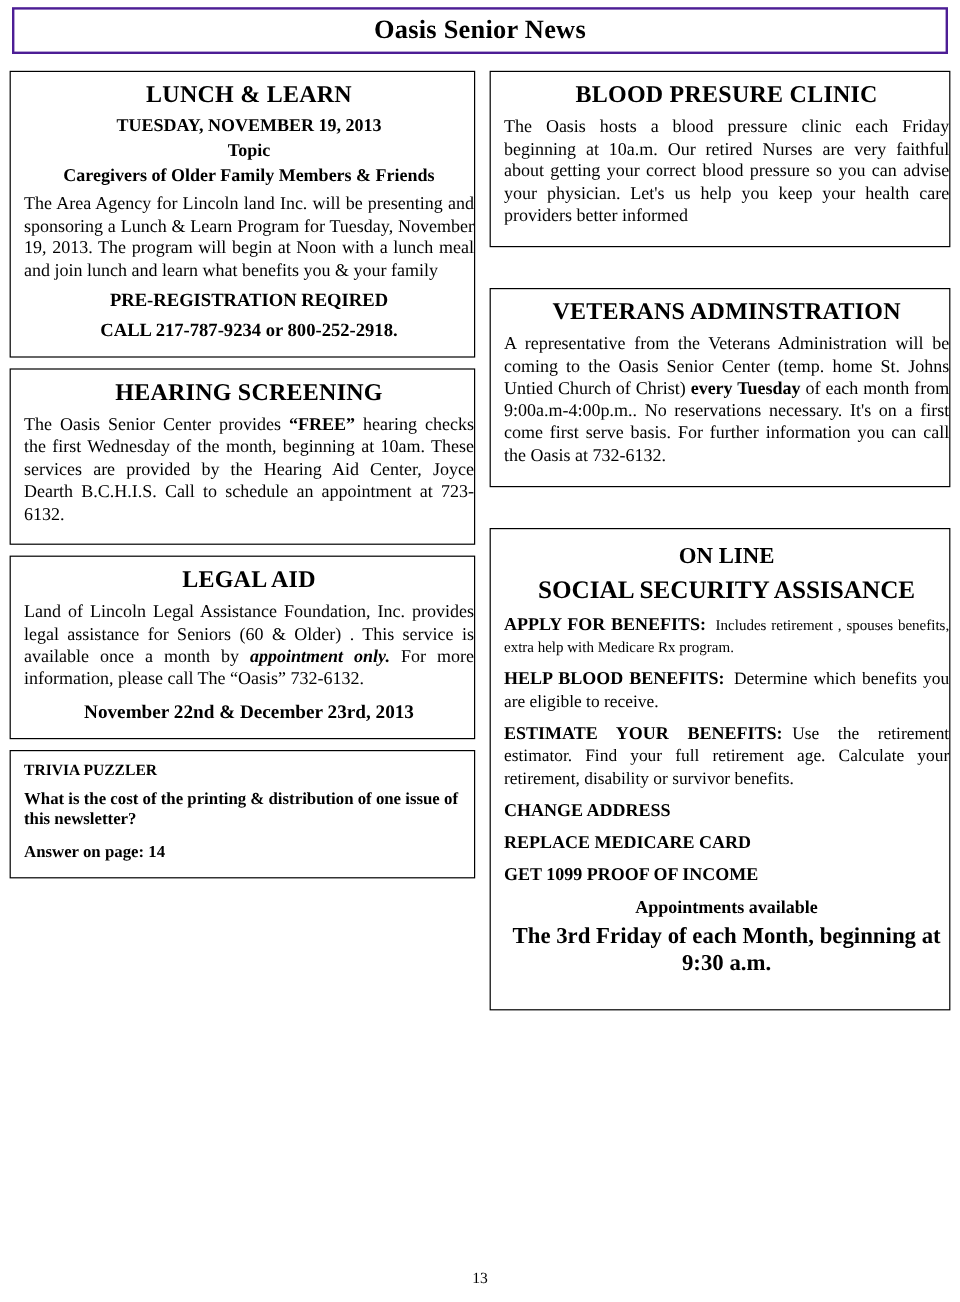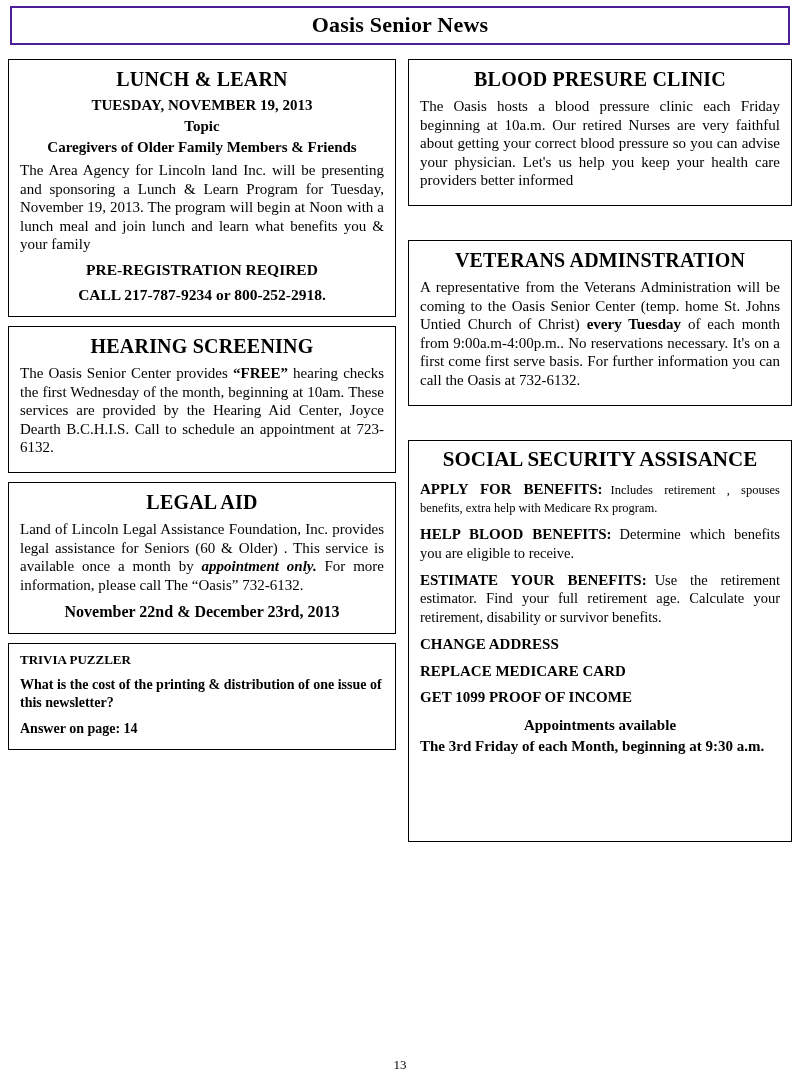--- a/index.html
+++ b/index.html
@@ -18,21 +18,21 @@
   }
   .masthead h1 { margin:0; font-size:22px; font-weight:bold; letter-spacing:0.2px; }
 
   .columns { display:flex; gap:12px; padding:0 8px; align-items:flex-start; }
   .col { display:flex; flex-direction:column; }
   .col-left { width:390px; }
   .col-right { width:386px;gap:25px; }
 
   .box {
     border:1.5px solid #000;
-    padding:6px 11px 10px 11px;
+    padding:6px 0 10px 11px;
     margin-bottom:9px;
     box-sizing:border-box;
   }
   .box h2 {
     text-align:center; font-size:20px; font-weight:bold;
     margin:2px 0 6px 0; letter-spacing:0.2px;
   }
   .box h3.sub { text-align:center; font-size:15px; font-weight:bold; margin:4px 0; }
   .body-text {
     font-size:15px; line-height:1.24; text-align:justify; margin:5px 0;
@@ -49,21 +49,21 @@
 
   .ss-box { min-height:402px; }
   .ss-title1 { text-align:center; font-size:19px; font-weight:bold; margin:6px 0 4px 0; }
   .ss-title2 { text-align:center; font-size:21px; font-weight:bold; margin:0 0 6px 0; }
   .ss-intro { font-size:14px; line-height:1.25; text-align:justify; margin:4px 0 8px 0; }
   .ss-item { margin:8px 0; font-size:15px; line-height:1.25; text-align:justify; }
   .ss-label { font-weight:bold; font-size:15px; margin-right:8px; }
   .ss-desc-small { font-size:12.5px; }
   .ss-desc { font-size:14.5px; }
   .ss-appt { text-align:center; font-weight:bold; font-size:15px; margin:10px 0 4px 0; }
-  .ss-sched { font-weight:bold; font-size:15px; margin:2px 0; }
+  .ss-sched { text-align:center; font-weight:bold; font-size:19px; margin:2px 0; }
 
   .footer-page-number {
     position:absolute; bottom:12px; left:0; right:0;
     text-align:center; font-size:13px;
   }
 </style>
 </head>
 <body>
 
 <div class="masthead">
@@ -109,20 +109,21 @@
       <h2>BLOOD PRESURE CLINIC</h2>
       <p class="body-text">The Oasis hosts a blood pressure clinic each Friday beginning at 10a.m.  Our retired Nurses are very faithful about getting your correct blood pressure so you can advise your physician.  Let's us help you keep your health care providers better informed</p>
     </section>
 
     <section class="box">
       <h2>VETERANS ADMINSTRATION</h2>
       <p class="body-text"><span>A representative from the Veterans Administration will be coming to the Oasis Senior Center (temp. home St. Johns Untied Church of Christ) </span><span class="bold">every Tuesday</span><span> of each month from 9:00a.m-4:00p.m..  No reservations necessary.  It's on a first come first serve basis.  For further information you can call the Oasis at 732-6132.</span></p>
     </section>
 
     <section class="box ss-box">
+      <p class="ss-title1">ON LINE</p>
       <p class="ss-title2">SOCIAL SECURITY ASSISANCE</p>
 
       <p class="ss-item"><span class="ss-label">APPLY FOR BENEFITS:</span><span class="ss-desc-small">Includes retirement , spouses benefits, extra help with Medicare Rx program.</span></p>
 
       <p class="ss-item"><span class="ss-label">HELP BLOOD BENEFITS:</span><span class="ss-desc">Determine which benefits you are eligible to receive.</span></p>
 
       <p class="ss-item"><span class="ss-label">ESTIMATE YOUR BENEFITS:</span><span class="ss-desc">Use the retirement estimator.  Find your full retirement age.  Calculate your retirement, disability or survivor benefits.</span></p>
 
       <p class="ss-item"><span class="ss-label">CHANGE ADDRESS</span></p>
 

